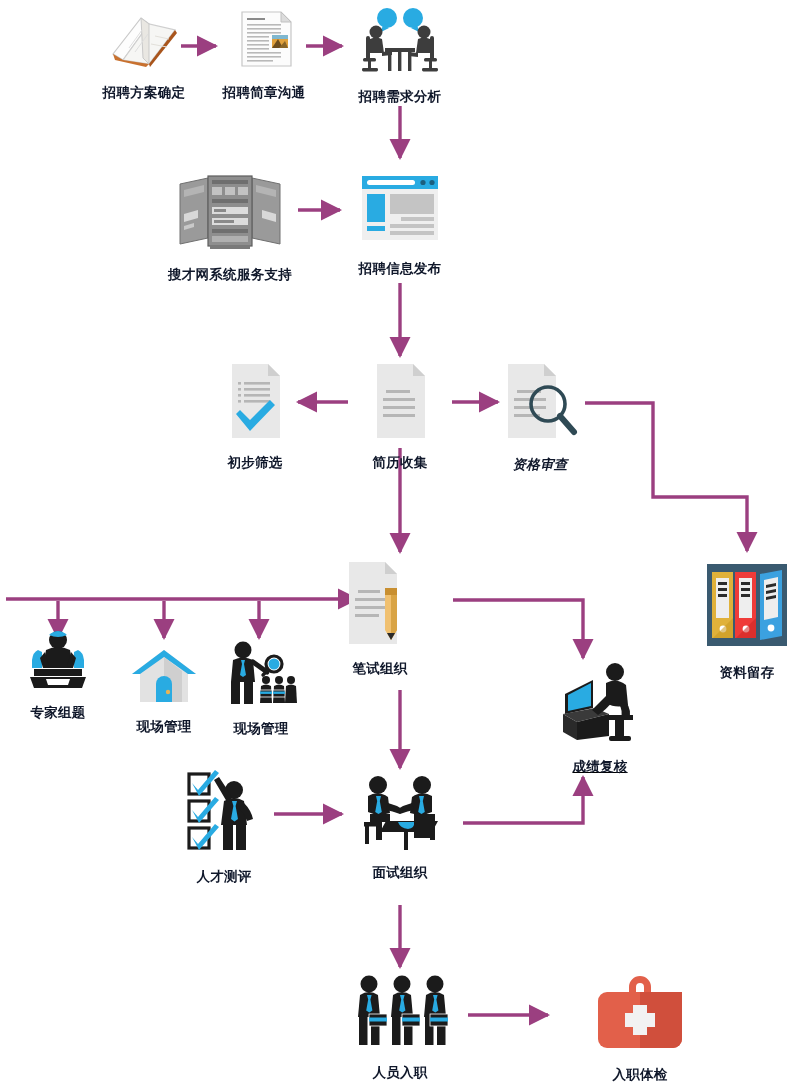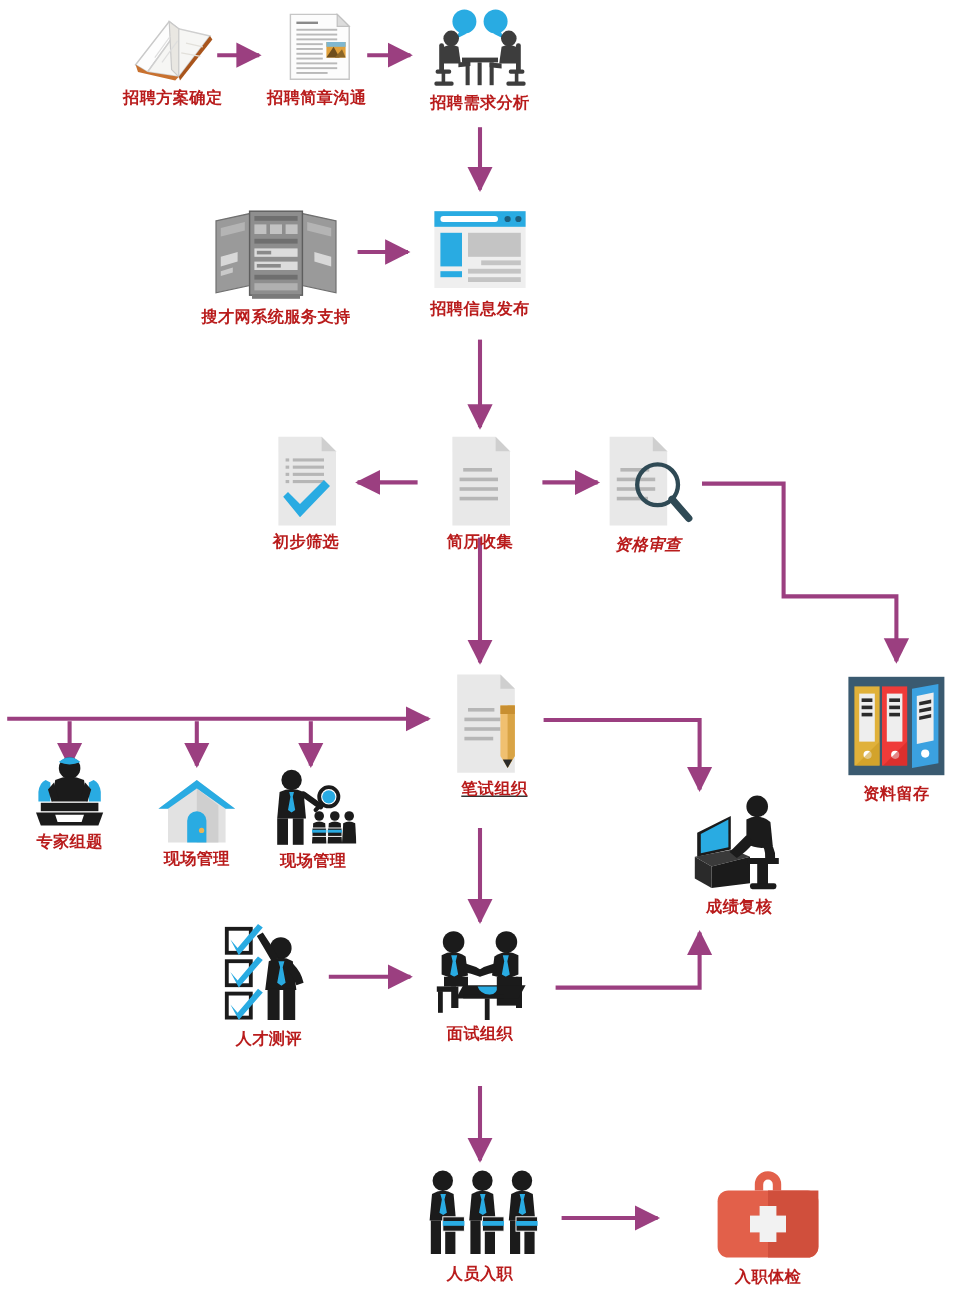--- a/index.html
+++ b/index.html
@@ -22,24 +22,24 @@
     display: flex;
     flex-direction: column;
     align-items: center;
     justify-content: flex-start;
   }
   .node-icon {
     position: relative;
     display: block;
   }
   .node-label {
-    margin-top: 0;
+    margin-top: 10px;
     font-size: 13.5px;
     font-weight: bold;
-    color: #b91c1c;
+    color: #0f172a;
     white-space: nowrap;
     letter-spacing: 0.3px;
     line-height: 1.2;
     text-align: center;
   }
   svg.conn {
     position: absolute;
     left: 0;
     top: 0;
     width: 798px;
@@ -321,21 +321,21 @@
         </g>
         <g fill="#1b1b1b">
           <circle cx="66" cy="40" r="4"></circle>
           <path d="M61,46 q5,-3 10,0 l1,17 l-12,0 z"></path>
         </g>
       </svg>
     </span>
     <span class="node-label">现场管理</span>
   </div>
 
-  <div class="node" style="left:372px; top:560px; width:80px;text-decoration:underline;">
+  <div class="node" style="left:340px; top:560px; width:80px;">
     <span class="node-icon">
       <svg width="74" height="86" viewBox="0 0 74 86">
         <path d="M6,2 L42,2 L54,14 L54,84 L6,84 Z" fill="#e8e8e8"></path>
         <path d="M42,2 L54,14 L42,14 Z" fill="#cfcfcf"></path>
         <g fill="#b6b6b6">
           <rect x="15" y="30" width="22" height="3"></rect>
           <rect x="12" y="38" width="30" height="3"></rect>
           <rect x="12" y="46" width="30" height="3"></rect>
           <rect x="12" y="54" width="24" height="3"></rect>
         </g>
@@ -379,21 +379,21 @@
           <path d="M65,25 L75,23 L75,26 L65,28 Z"></path>
           <path d="M65,31 L75,29 L75,32 L65,34 Z"></path>
           <path d="M65,37 L75,35 L75,38 L65,40 Z"></path>
         </g>
         <circle cx="70" cy="68" r="3.4" fill="#ffffff"></circle>
       </svg>
     </span>
     <span class="node-label">资料留存</span>
   </div>
 
-  <div class="node" style="left:570px; top:658px; width:92px;">
+  <div class="node" style="left:554px; top:658px; width:92px;text-decoration:underline;">
     <span class="node-icon">
       <svg width="86" height="86" viewBox="0 0 86 86">
 
         <path d="M8,36 L36,22 L36,50 L8,56 Z" fill="#1b1b1b"></path>
         <path d="M11,37 L34,25 L34,48 L11,53 Z" fill="#29ABE2"></path>
 
         <path d="M6,56 L38,50 L52,56 L20,64 Z" fill="#3a3a3a"></path>
         <path d="M20,64 L20,82 L52,78 L52,56 Z" fill="#1b1b1b"></path>
         <path d="M6,56 L6,74 L20,82 L20,64 Z" fill="#2a2a2a"></path>
 

